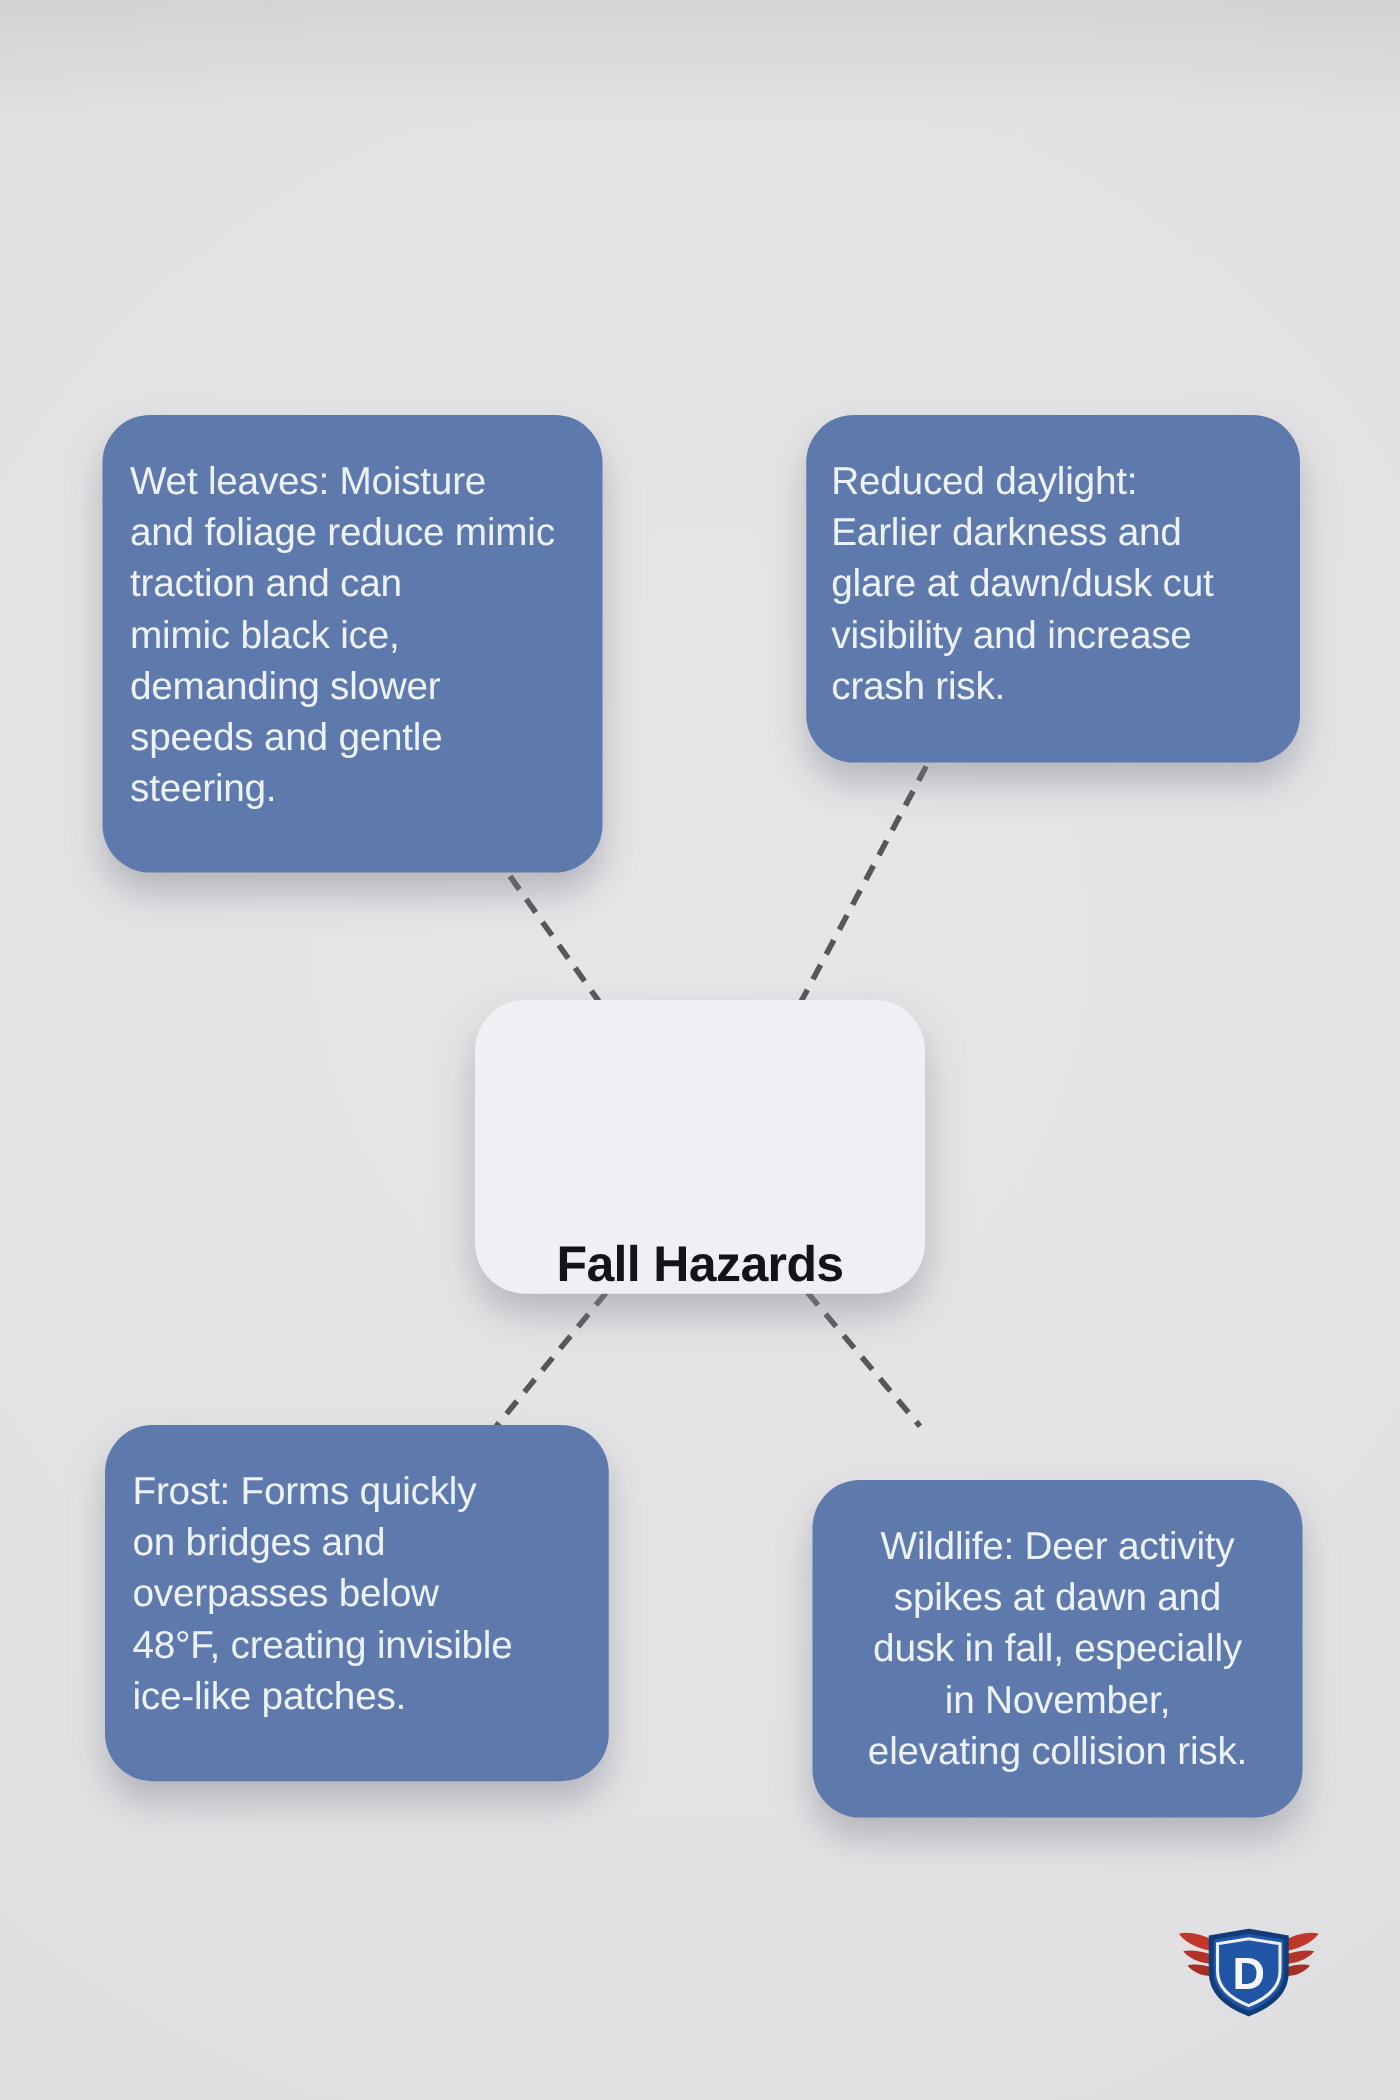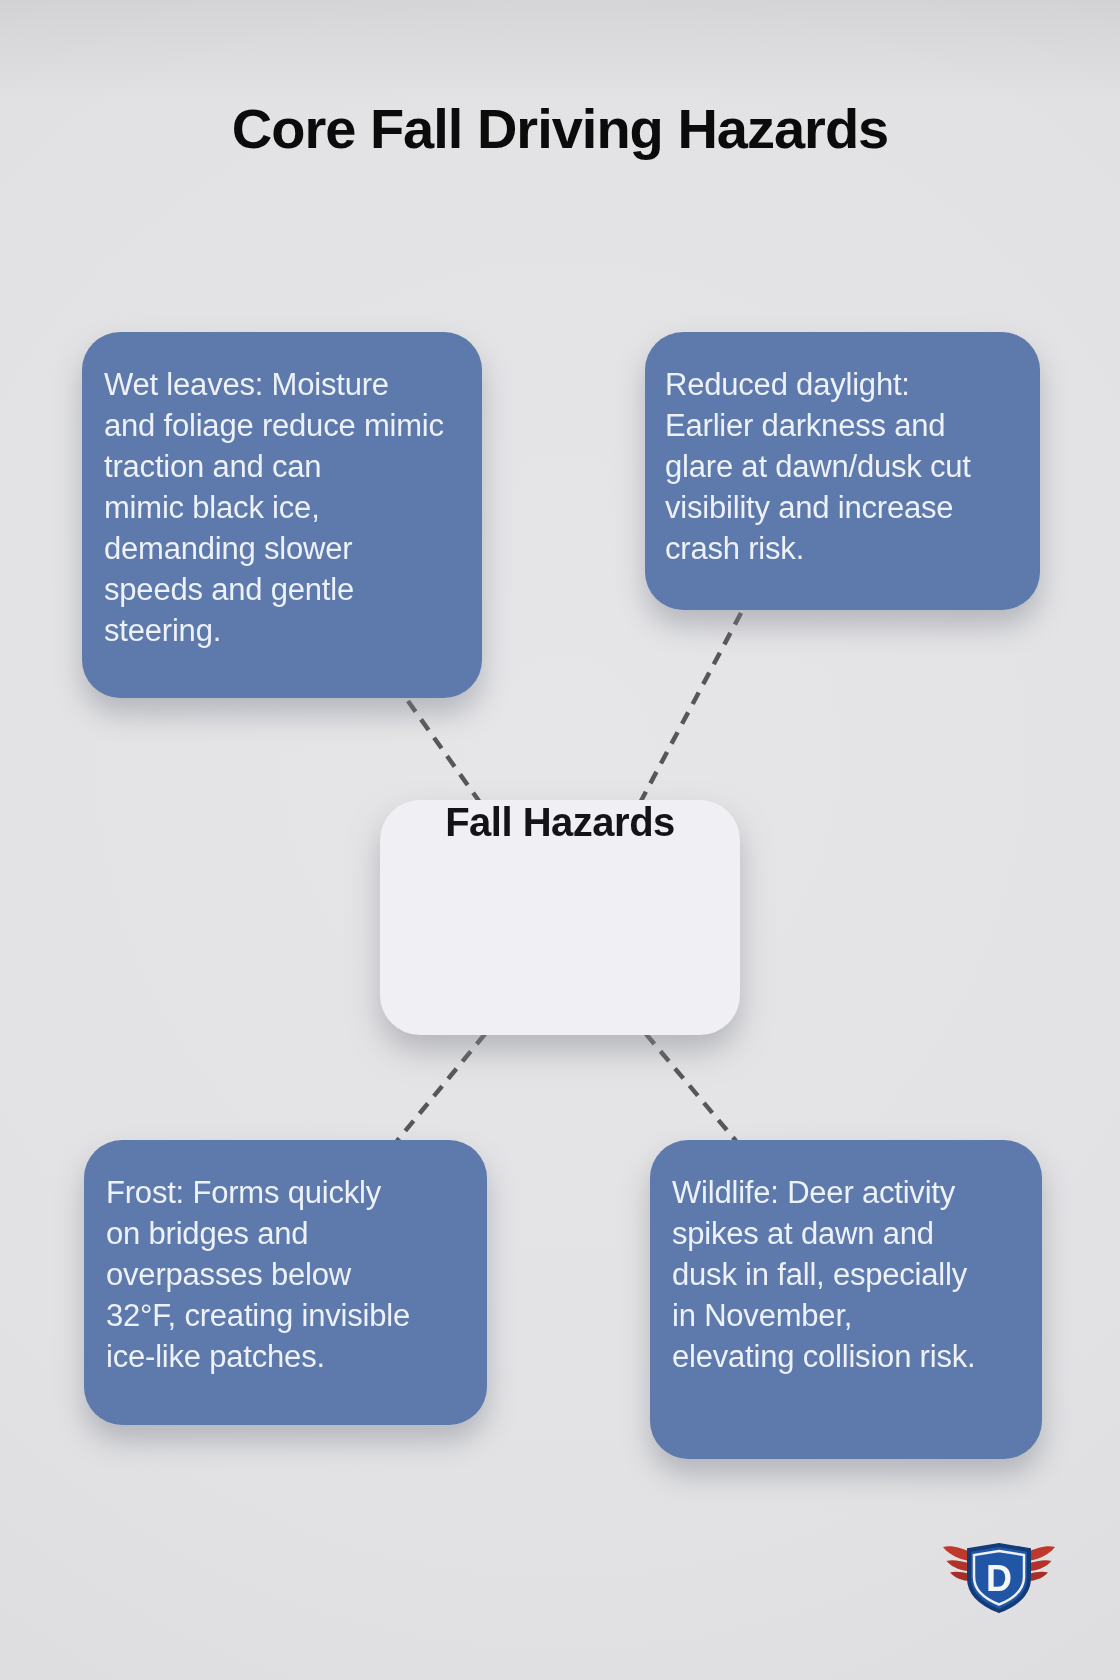--- a/index.html
+++ b/index.html
@@ -40,32 +40,32 @@
   .card-text {
     color: var(--card-text, #edf1f8);
     font-size: 31px;
     line-height: 41px;
     white-space: pre;
     letter-spacing: -0.2px;
   }
   #card-wet       { left: 82px;  top: 332px;  width: 400px; height: 366px; }
   #card-daylight  { left: 645px; top: 332px;  width: 395px; height: 278px; padding-left: 20px; }
   #card-frost     { left: 84px;  top: 1140px; width: 403px; height: 285px; }
-  #card-wildlife  { left: 650px; top: 1140px; width: 392px; height: 319px; }
+  #card-wildlife  { left: 650px; top: 1184px; width: 392px; height: 270px; text-align: center; }
   .center-card {
     position: absolute;
     left: 380px;
     top: 800px;
     width: 360px;
     height: 235px;
     background: var(--center-card, #f0f0f4);
     border-radius: 40px;
     box-shadow: 0 16px 30px rgba(135,137,148,0.5);
     display: flex;
-    align-items: flex-start;
+    align-items: flex-end;
     justify-content: center;
   }
   .center-label {
     font-size: 40px;
     font-weight: bold;
     letter-spacing: -0.5px;
     color: var(--center-text, #141418);
   }
   #connectors {
     position: absolute;
@@ -97,21 +97,20 @@
     font-size: 36px;
     font-weight: bold;
     text-anchor: middle;
   }
 </style>
 </head>
 <body>
 
 <div id="canvas">
 
-  <div class="title">Core Fall Driving Hazards</div>
 
   <svg id="connectors" viewBox="0 0 1120 1680" xmlns="http://www.w3.org/2000/svg">
     <line x1="408" y1="701" x2="479" y2="801"></line>
     <line x1="741" y1="613" x2="641" y2="801"></line>
     <line x1="485" y1="1034" x2="397" y2="1141"></line>
     <line x1="646" y1="1034" x2="736" y2="1141"></line>
   </svg>
 
   <div class="card" id="card-wet">
     <div class="card-text">Wet leaves: Moisture
@@ -132,21 +131,21 @@
   </div>
 
   <div class="center-card">
     <div class="center-label">Fall Hazards</div>
   </div>
 
   <div class="card" id="card-frost">
     <div class="card-text">Frost: Forms quickly
 on bridges and
 overpasses below
-32°F, creating invisible
+48°F, creating invisible
 ice-like patches.</div>
   </div>
 
   <div class="card" id="card-wildlife">
     <div class="card-text">Wildlife: Deer activity
 spikes at dawn and
 dusk in fall, especially
 in November,
 elevating collision risk.</div>
   </div>

